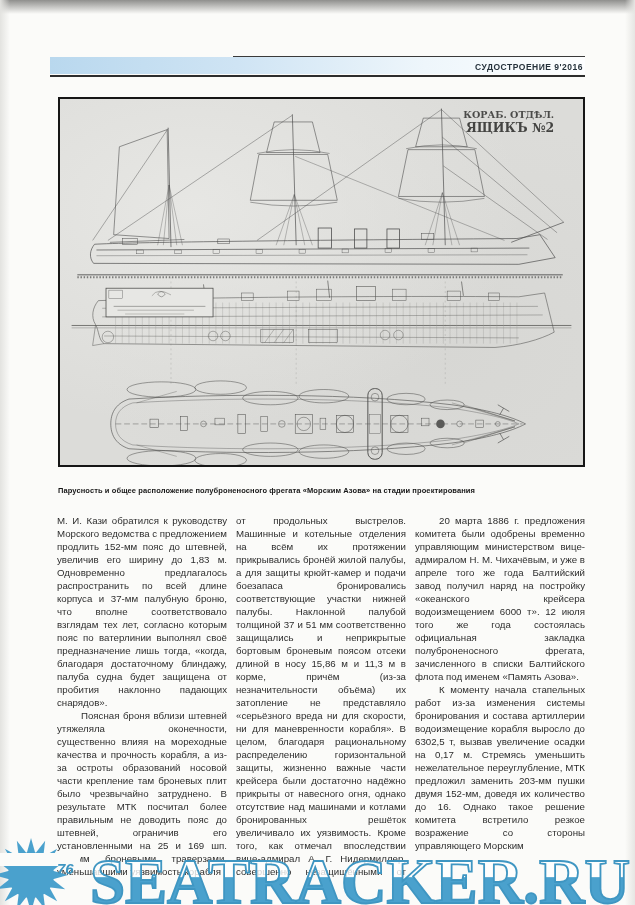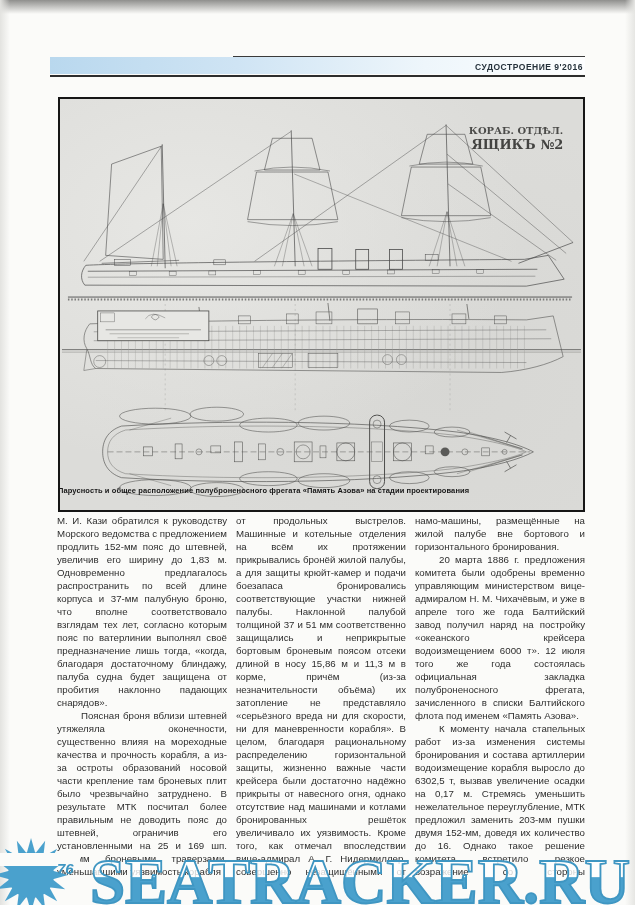--- a/index.html
+++ b/index.html
@@ -21,21 +21,21 @@
   .header-band{position:absolute;left:0;top:2px;width:100%;height:17px;
     background:linear-gradient(to right,#b9d8ee 0%,#cfe4f4 35%,#eef6fb 70%,#fdfeff 100%);}
   .header-rule-top{position:absolute;right:0;top:1px;width:352px;height:1px;background:#3a3a3a;}
   .header-rule-bottom{position:absolute;left:0;top:20px;width:100%;height:2px;background:#2d2d2d;}
   .section-title{position:absolute;left:6px;top:4px;font-size:12.5px;font-weight:bold;
     color:#26323c;letter-spacing:0.4px;white-space:nowrap;}
   .journal-issue{position:absolute;right:2px;top:7px;font-size:8.5px;font-weight:bold;
     color:#26323c;letter-spacing:0.5px;white-space:nowrap;}
 
   
-  .figure{position:absolute;left:58px;top:97px;width:527px;height:415px;
+  .figure{position:absolute;left:58px;top:97px;width:527px;height:370px;
     border:2px solid #161616;box-sizing:border-box;
     background:
       radial-gradient(ellipse at 25% 30%, rgba(232,232,229,0.9), rgba(232,232,229,0) 60%),
       radial-gradient(ellipse at 75% 70%, rgba(214,214,211,0.8), rgba(214,214,211,0) 65%),
       #dcdcd9;}
   .figure svg{display:block;width:100%;height:100%;}
   .figure-caption{position:absolute;left:58px;top:486px;width:522px;
     font-size:7.5px;font-weight:bold;color:#161616;letter-spacing:0.1px;}
 
   
@@ -298,32 +298,31 @@
       <line x1="424" y1="356" x2="466" y2="343" stroke-width="0.35"></line>
       <line x1="70" y1="318" x2="112" y2="306" stroke-width="0.35"></line>
       <line x1="70" y1="362" x2="112" y2="374" stroke-width="0.35"></line>
 
       <path d="M448,320 l12,7 m-6,-3.5 l-4,7" stroke-width="0.7"></path>
       <path d="M448,360 l12,-7 m-6,3.5 l-4,-7" stroke-width="0.7"></path>
     </g>
   </svg>
 </div>
 
-<div class="figure-caption">Парусность и общее расположение полуброненосного фрегата «Память Азова» на стадии проектирования</div>
+<div class="figure-caption">Парусность и общее расположение полуброненосного фрегата «Морским Азова» на стадии проектирования</div>
 
 <div class="article">
   <div class="col">
       <p>М. И. Кази обратился к руководству Морского ведомства с предложением продлить 152-мм пояс до штевней, увеличив его ширину до 1,83 м. Одновременно предлагалось распространить по всей длине корпуса и 37-мм палубную броню, что вполне соответствовало взглядам тех лет, согласно которым пояс по ватерлинии выполнял своё предназначение лишь тогда, «когда, благодаря достаточному блиндажу, палуба судна будет защищена от пробития наклонно падающих снарядов».</p>
       <p class="indent">Поясная броня вблизи штевней утяжеляла оконечности, существенно влияя на мореходные качества и прочность корабля, а из-за остроты образований носовой части крепление там броневых плит было чрезвычайно затруднено. В результате МТК посчитал более правильным не доводить пояс до штевней, ограничив его установленными на 25 и 169 шп. 102-мм броневыми траверзами, уменьшавшими уязвимость корабля</p>
     </div>
   <div class="col">
       <p>от продольных выстрелов. Машинные и котельные отделения на всём их протяжении прикрывались бронёй жилой палубы, а для защиты крюйт-камер и подачи боезапаса бронировались соответствующие участки нижней палубы. Наклонной палубой толщиной 37 и 51 мм соответственно защищались и неприкрытые бортовым броневым поясом отсеки длиной в носу 15,86 м и 11,3 м в корме, причём (из-за незначительности объёма) их затопление не представляло «серьёзного вреда ни для скорости, ни для маневренности корабля». В целом, благодаря рациональному распределению горизонтальной защиты, жизненно важные части крейсера были достаточно надёжно прикрыты от навесного огня, однако отсутствие над машинами и котлами бронированных решёток увеличивало их уязвимость. Кроме того, как отмечал впоследствии вице-адмирал А. Г. Нидермиллер, совершенно незащищёнными от неприятельских снарядов оказались все четыре ди-</p>
     </div>
   <div class="col">
-      <p>намо-машины, размещённые на жилой палубе вне бортового и горизонтального бронирования.</p>
       <p class="indent">20 марта 1886 г. предложения комитета были одобрены временно управляющим министерством вице-адмиралом Н. М. Чихачёвым, и уже в апреле того же года Балтийский завод получил наряд на постройку «океанского крейсера водоизмещением 6000 т». 12 июля того же года состоялась официальная закладка полуброненосного фрегата, зачисленного в списки Балтийского флота под именем «Память Азова».</p>
       <p class="indent">К моменту начала стапельных работ из-за изменения системы бронирования и состава артиллерии водоизмещение корабля выросло до 6302,5 т, вызвав увеличение осадки на 0,17 м. Стремясь уменьшить нежелательное переуглубление, МТК предложил заменить 203-мм пушки двумя 152-мм, доведя их количество до 16. Однако такое решение комитета встретило резкое возражение со стороны управляющего Морским</p>
     </div>
 </div>
 
 <svg class="watermark" viewBox="0 0 635 82">
   <defs>
     <linearGradient id="wmgrad" gradientUnits="userSpaceOnUse" x1="0" y1="32" x2="0" y2="80">
       <stop offset="0" stop-color="rgba(255,255,255,0.78)"></stop>
       <stop offset="0.46" stop-color="rgba(255,255,255,0.78)"></stop>

